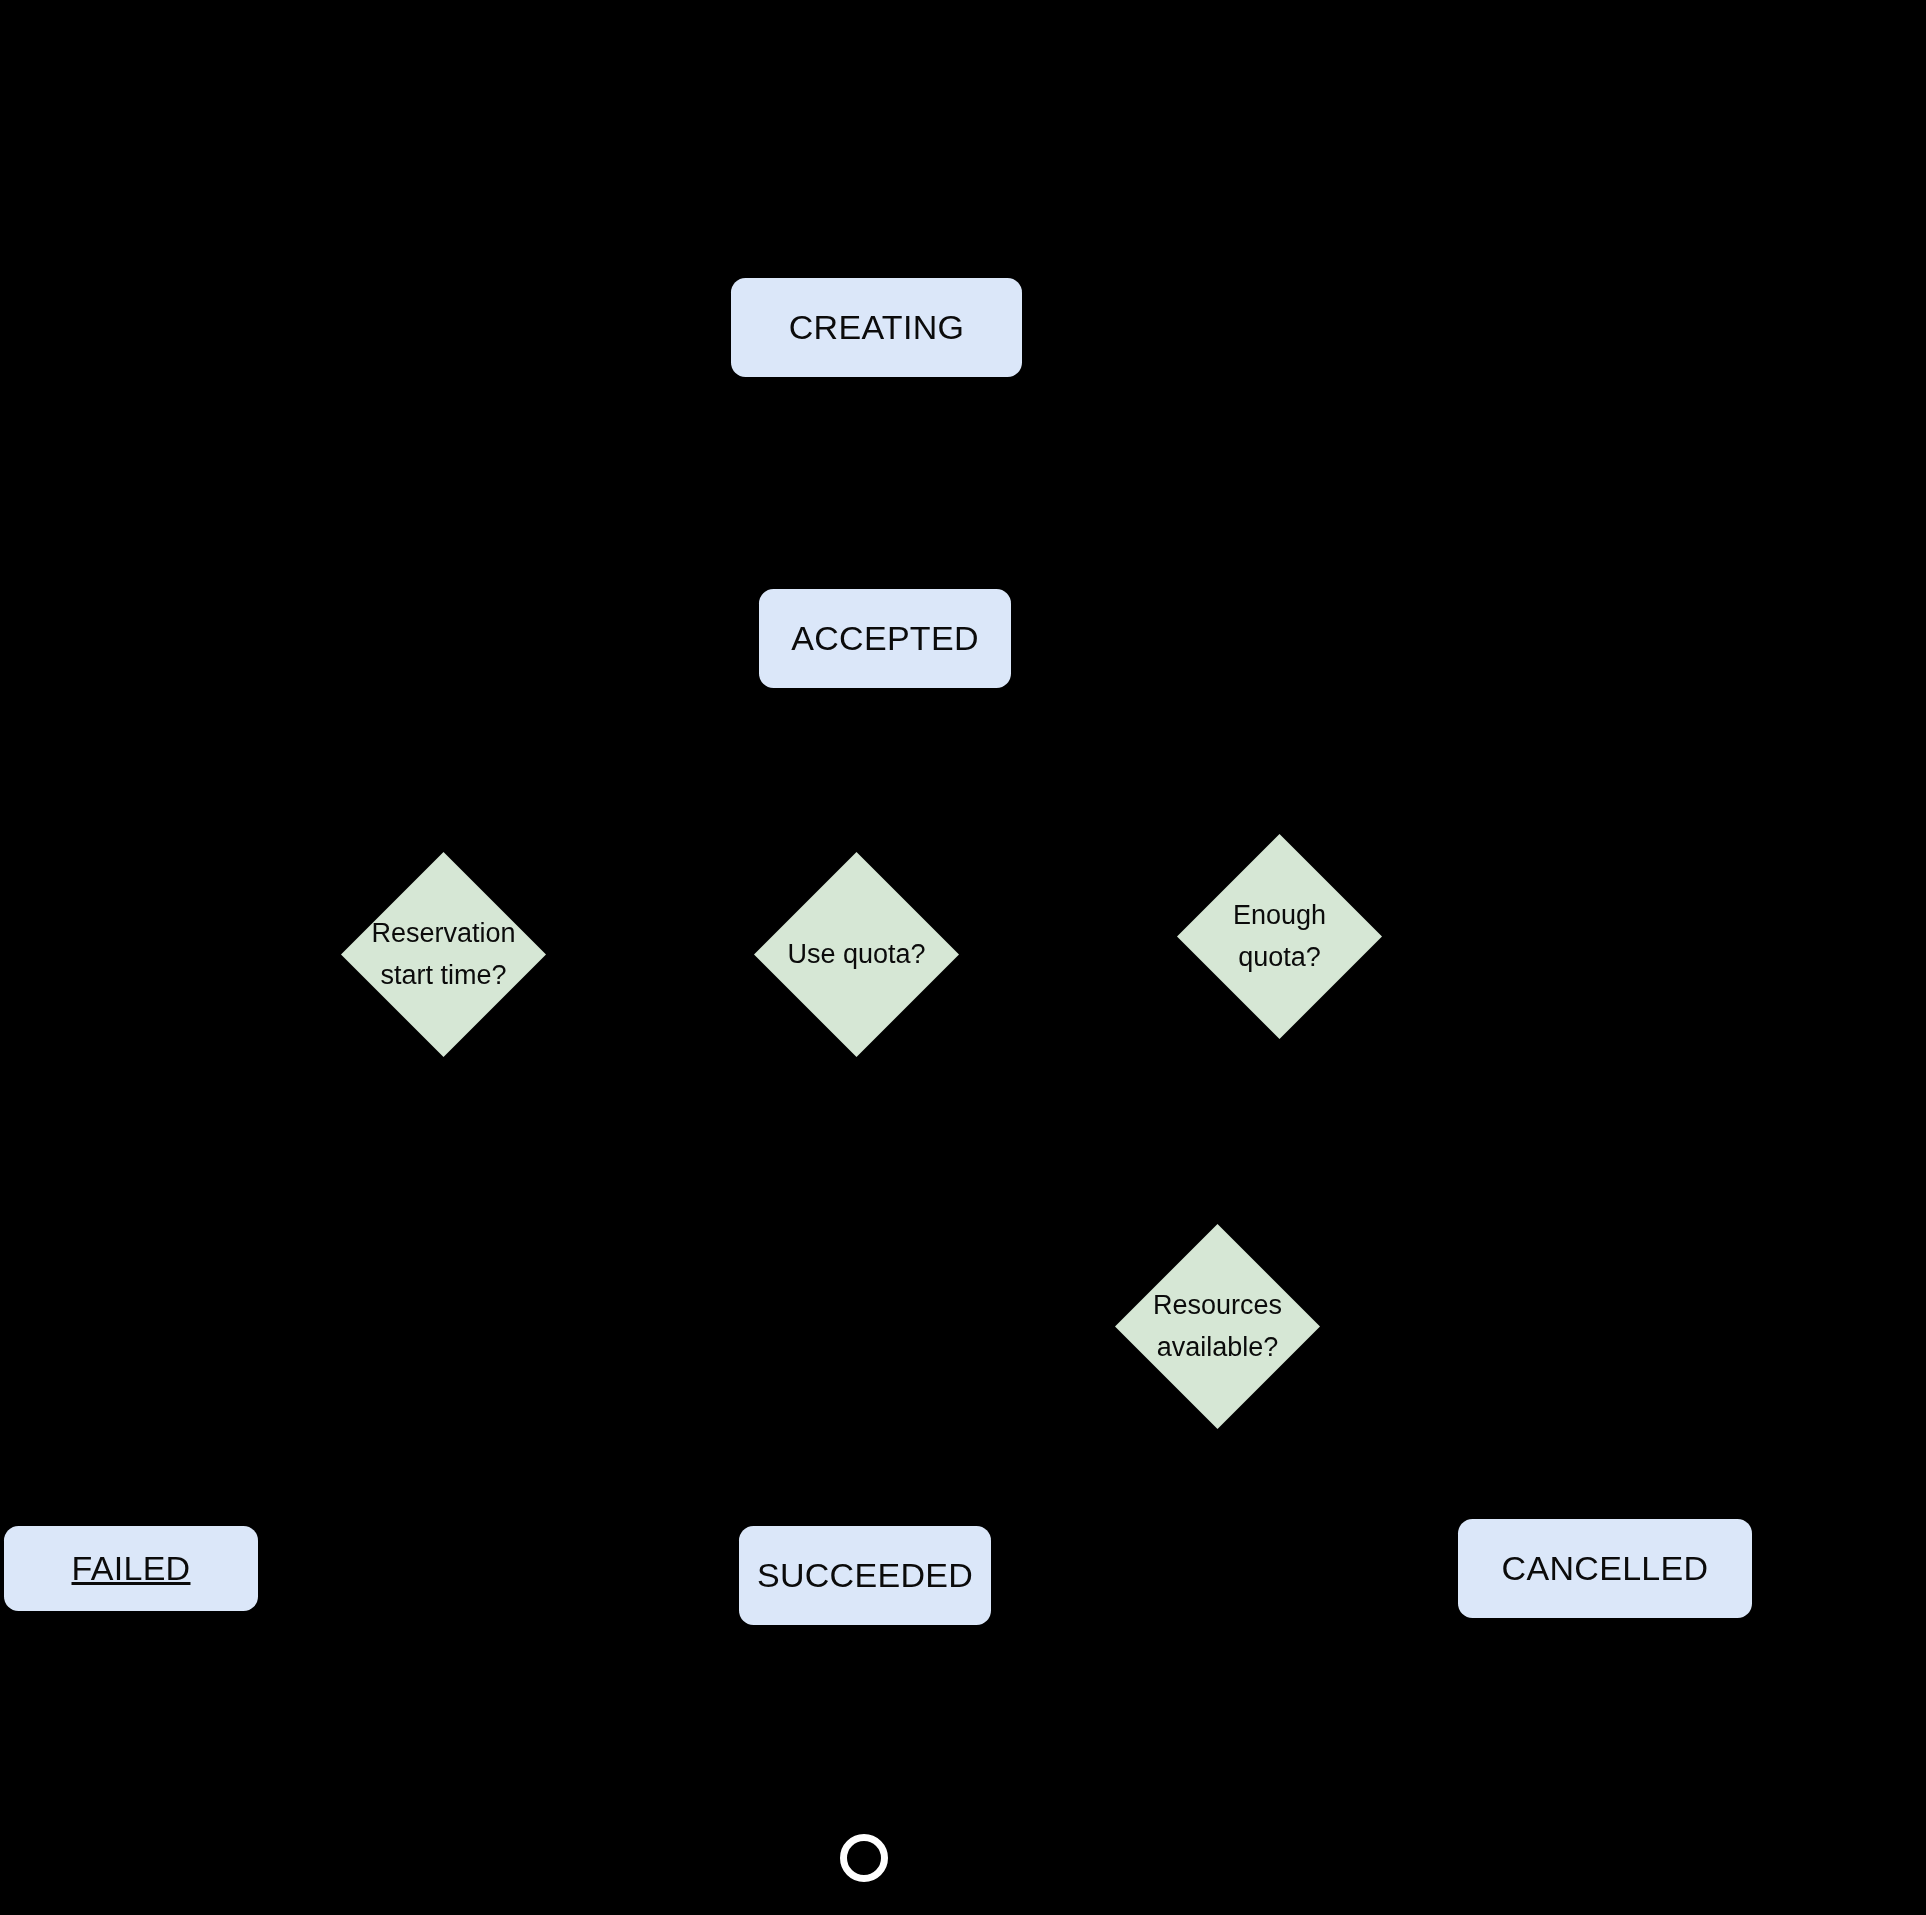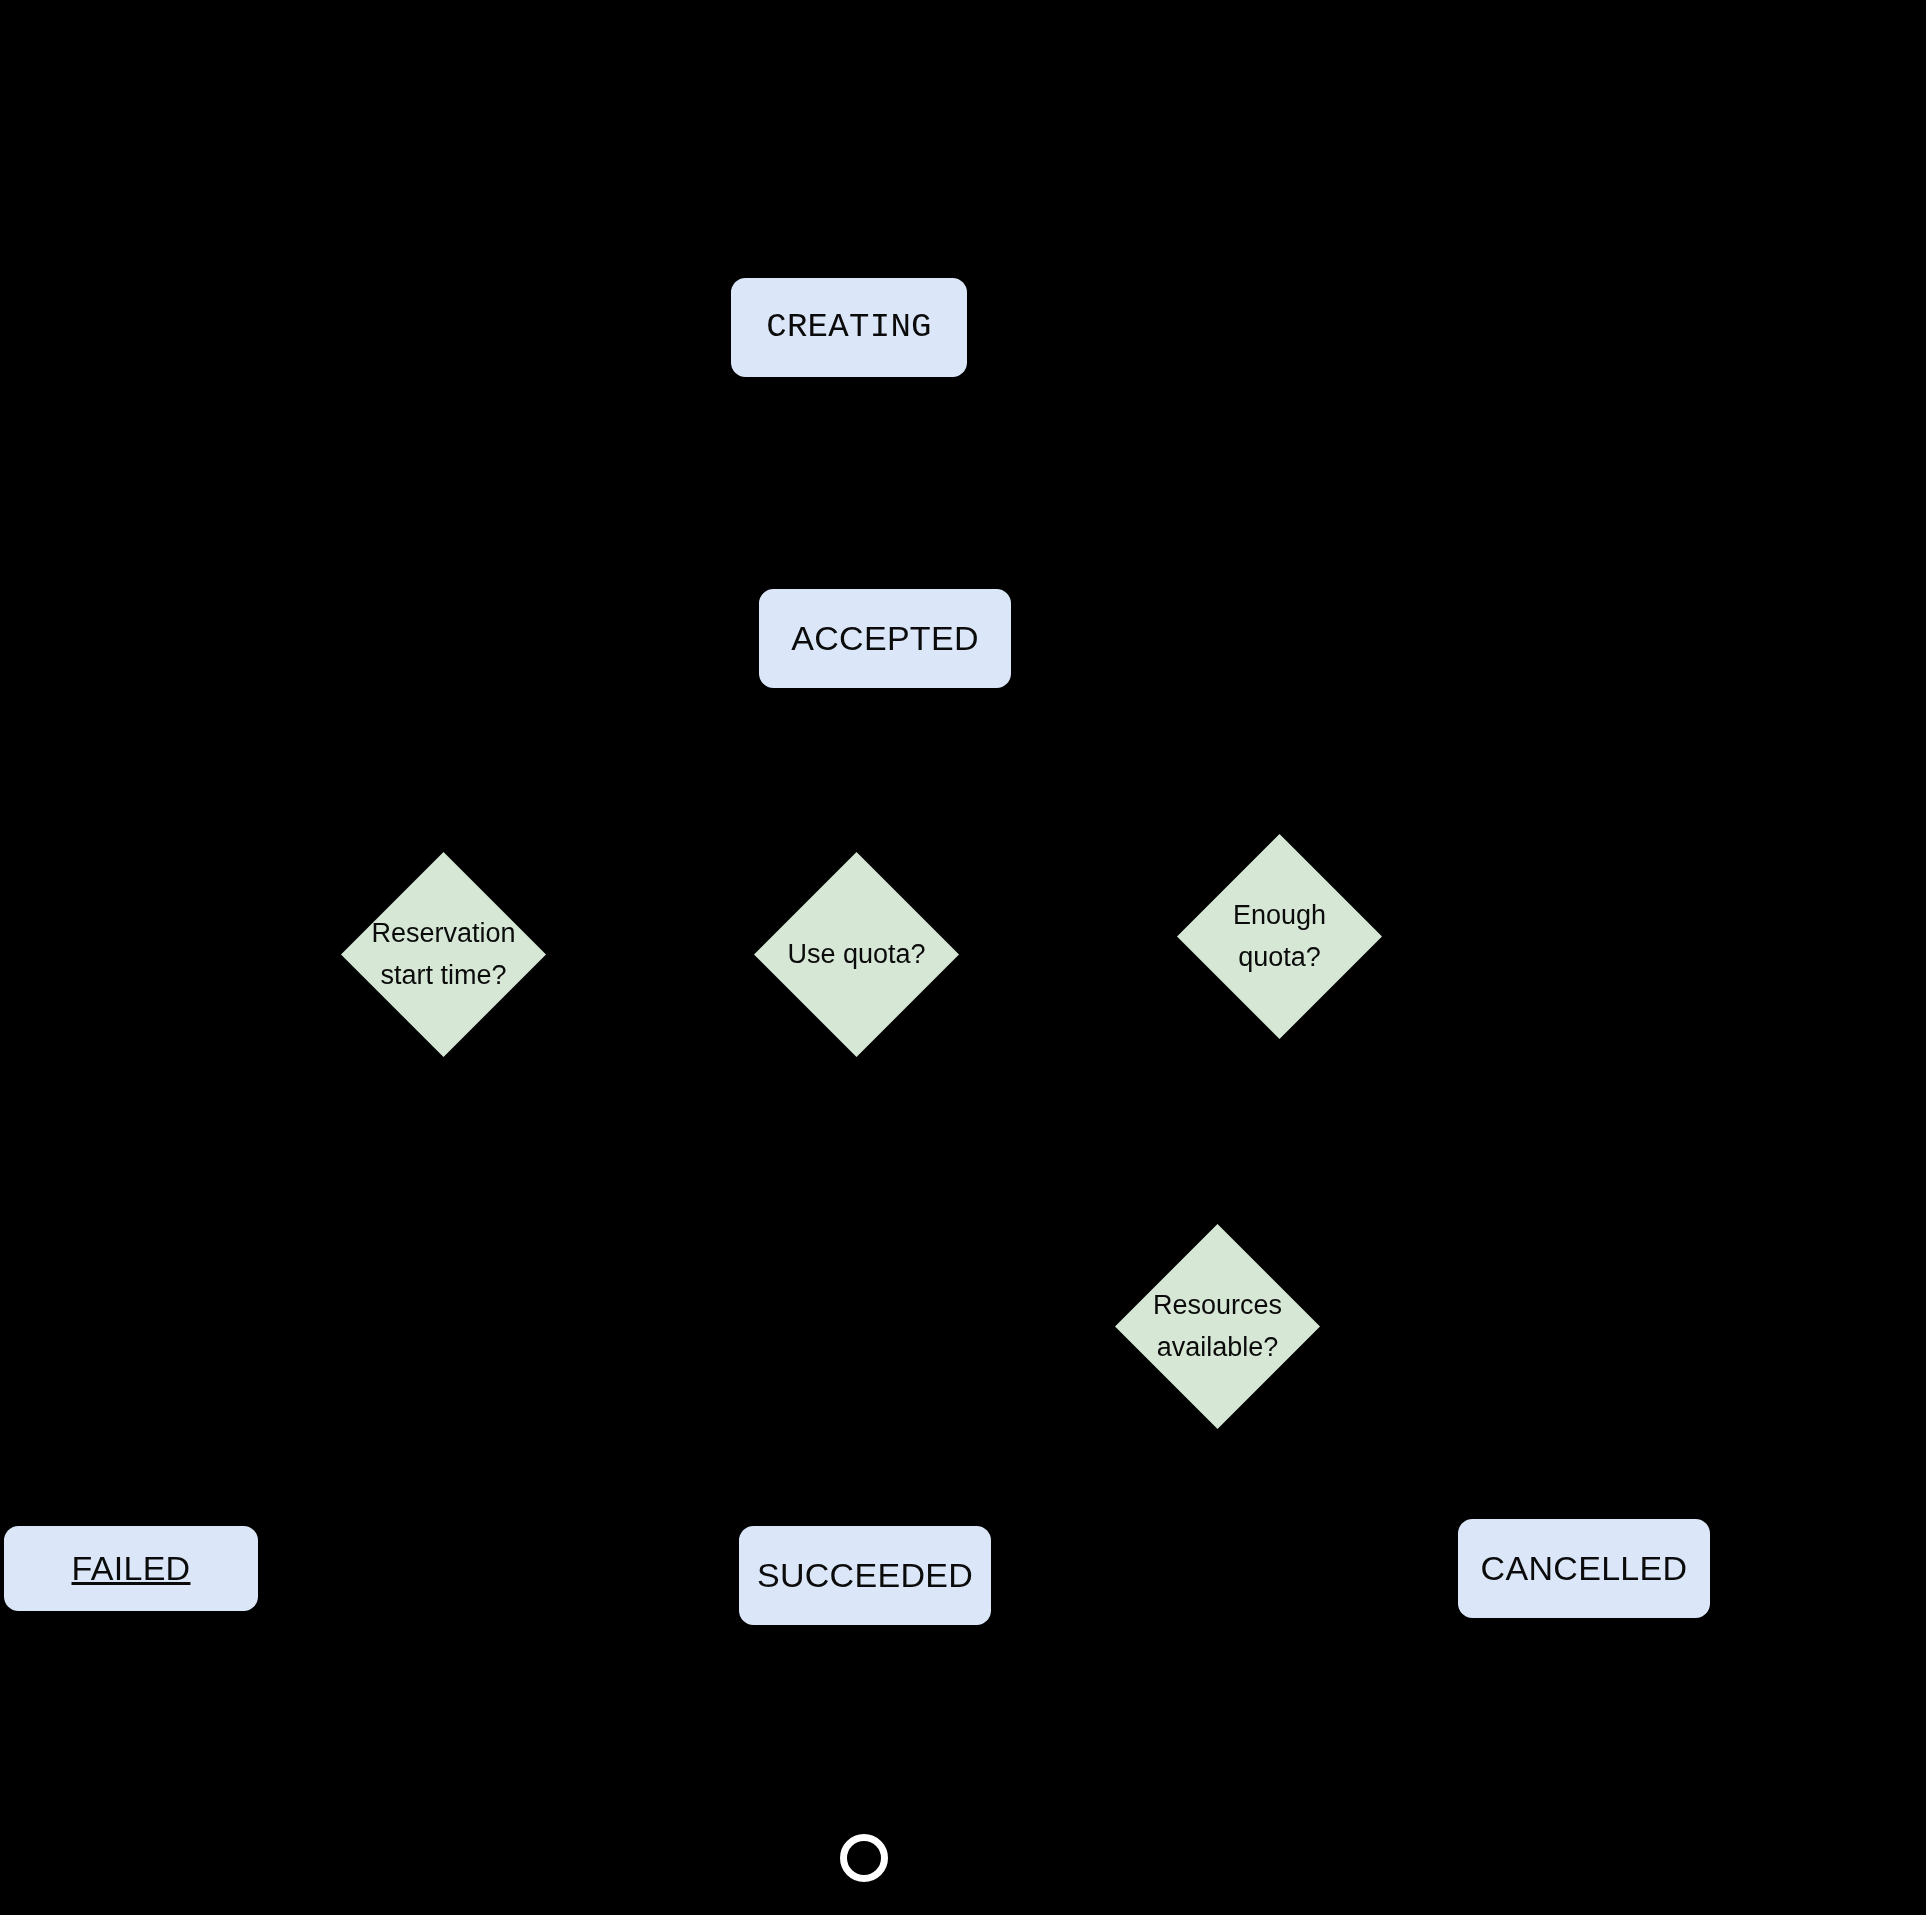--- a/index.html
+++ b/index.html
@@ -113,21 +113,21 @@
       <path d="M858,2050 L858,2700 L259,2700 L259,2955"></path>
       <path d="M1659,2050 L1659,2955"></path>
       <path d="M2478,2050 L2478,2368"></path>
       <path d="M2478,2770 L2478,2870 L3071,2870 L3071,2942"></path>
       <path d="M1673,3147 L1673,3551"></path>
     </g>
   </svg>
 
   <div id="nodes">
 
-    <div class="state-box" style="left:731px; top:278px; width:236px; height:99px;font-family:Liberation Mono, monospace;">
+    <div class="state-box" style="left:731px; top:278px; width:291px; height:99px;">
       <span class="state-label">CREATING</span>
     </div>
 
     <div class="state-box" style="left:731px; top:589px; width:252px; height:99px;margin-left:28px;">
       <span class="state-label">ACCEPTED</span>
     </div>
 
     <div class="decision" style="left:371px; top:882px; width:145px; height:145px;">
       <div class="diamond-shape"></div>
       <span class="decision-label">Reservation
@@ -152,21 +152,21 @@
     </div>
 
     <div class="state-box" style="left:4px; top:1526px; width:254px; height:85px;text-decoration:underline;">
       <span class="state-label">FAILED</span>
     </div>
 
     <div class="state-box" style="left:731px; top:1526px; width:252px; height:99px;margin-left:8px;">
       <span class="state-label">SUCCEEDED</span>
     </div>
 
-    <div class="state-box" style="left:1458px; top:1519px; width:252px; height:99px;">
+    <div class="state-box" style="left:1458px; top:1519px; width:294px; height:99px;">
       <span class="state-label">CANCELLED</span>
     </div>
 
     <div class="end-node" style="left:840px; top:1834px; width:48px; height:48px;"></div>
 
   </div>
 </div>
 
 
 </body></html>

